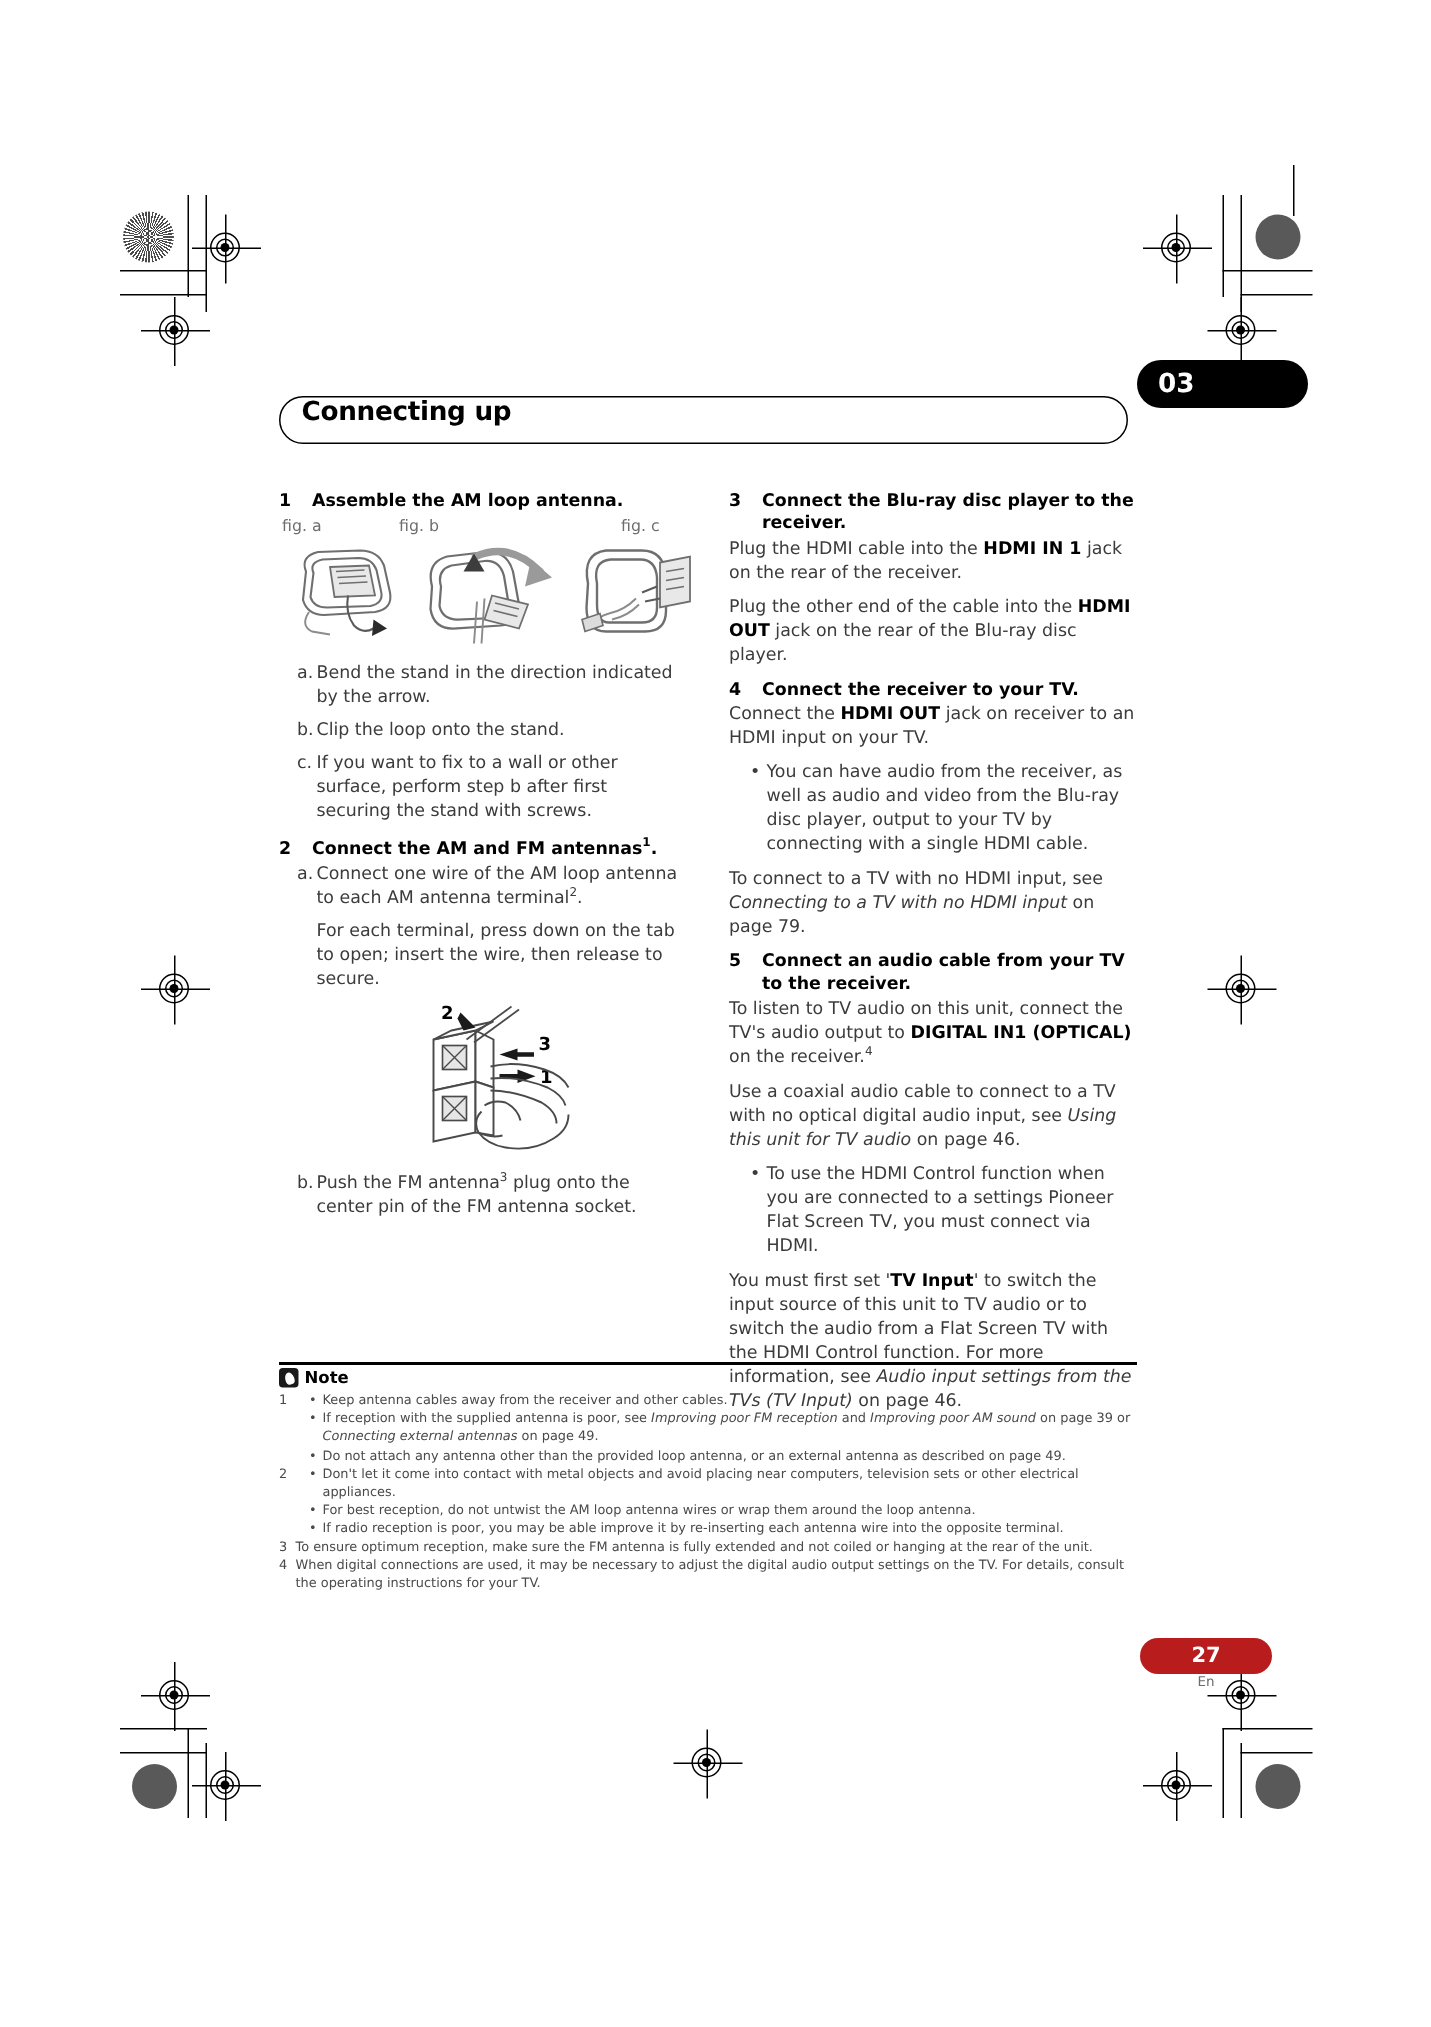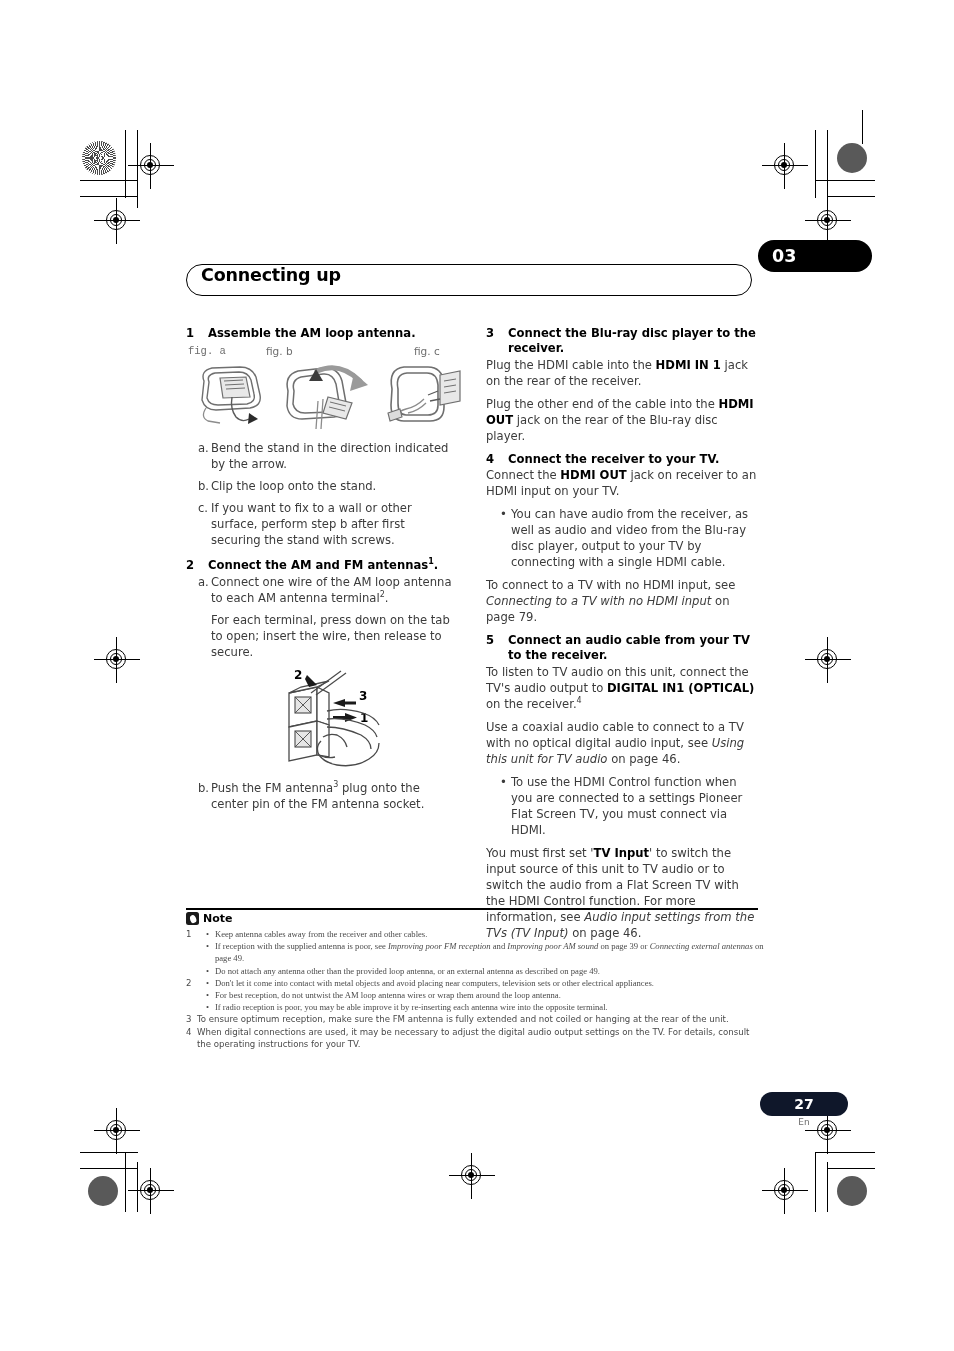--- a/index.html
+++ b/index.html
@@ -220,30 +220,29 @@
     font-size: 8.6px;
     line-height: 1.42;
     color: #4a4a4a;
   }
   .fn-row { display: flex; margin: 0; }
   .fn-num { width: 11px; flex: 0 0 11px; text-align: left; }
   .fn-body { flex: 1; }
   .fn-sub {
     padding-left: 18px;
     text-indent: -9px;
-    font-family: Liberation Serif, serif;
   }
   .fn-sub .dot { display: inline-block; width: 9px; text-indent: 0; }
 
   
   .pagenum-badge {
     position: absolute;
     left: 760px; top: 1092px;
     width: 88px; height: 24px;
-    background: #0f172a;
+    background: #b91c1c;
     border-radius: 12px;
     color: #fff;
     font-weight: bold;
     font-size: 14px;
     display: flex;
     align-items: center;
     justify-content: center;
   }
   .pagenum-lang {
     position: absolute;
@@ -371,21 +370,21 @@
 
 <div class="columns">
 
   <div class="col col-left">
 
     <div class="step-head">
       <span class="num">1</span><span>Assemble the AM loop antenna.</span>
     </div>
 
     <div class="figrow">
-      <div class="figlabel" style="left:2px; top:0px;font-family:Liberation Mono, monospace;">fig. a</div>
+      <div class="figlabel" style="left:2px; top:0px;">fig. a</div>
       <div class="figlabel" style="left:80px; top:0px;">fig. b</div>
       <div class="figlabel" style="left:196px; top:0px;margin-left:32px;">fig. c</div>
 
       <div class="figbox" style="left:0px; top:16px;">
         <svg width="88" height="70" viewBox="0 0 88 70">
           <g fill="none" stroke="#6f6f6f" stroke-width="1.4">
             <path d="M18 20 Q14 10 26 7 L54 6 Q66 6 70 16 L74 34 Q76 45 64 47 L30 49 Q19 49 16 39 Z"></path>
             <path d="M23 21 Q20 14 29 12 L53 11 Q62 11 65 19 L68 33 Q70 41 61 43 L32 44 Q23 44 21 37 Z"></path>
           </g>
           <g fill="#e8e8e8" stroke="#6f6f6f" stroke-width="1.2">

